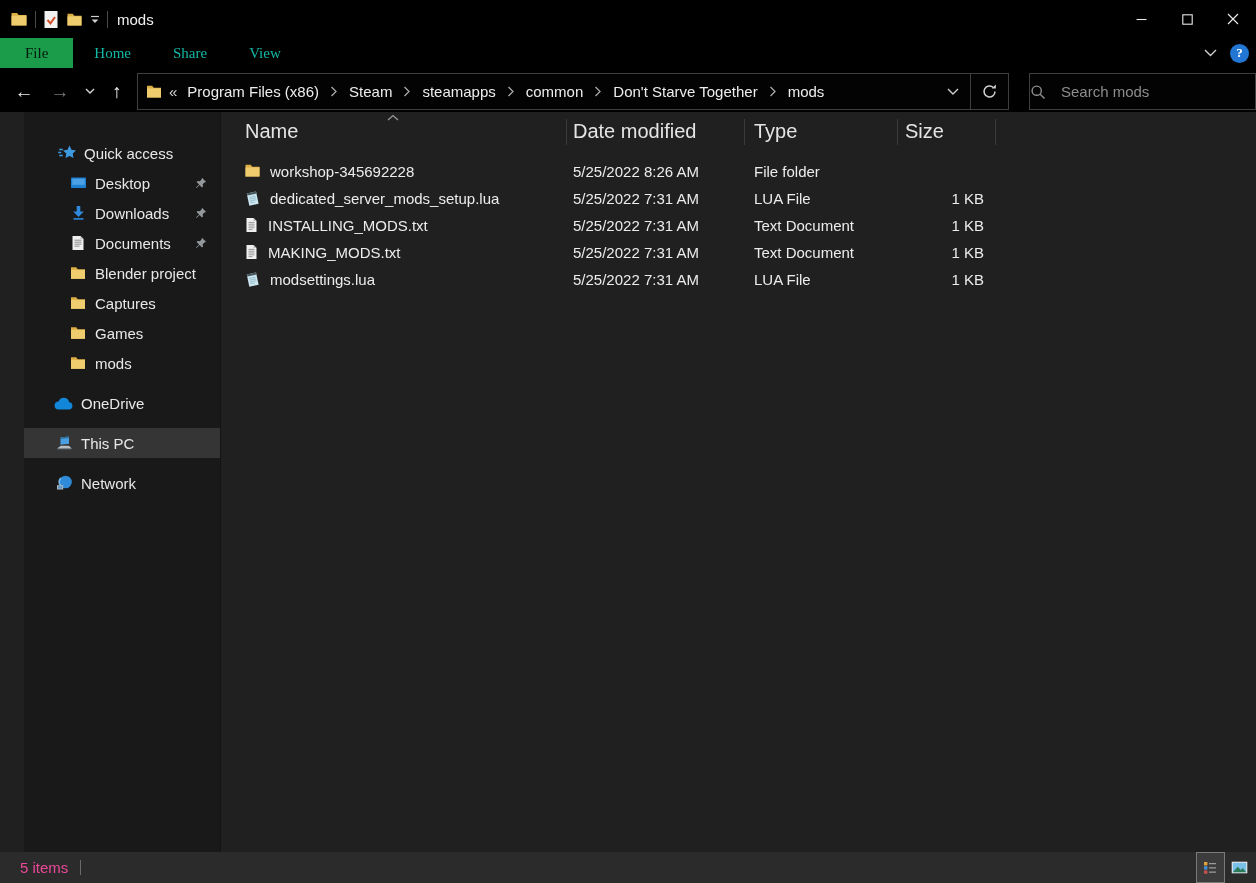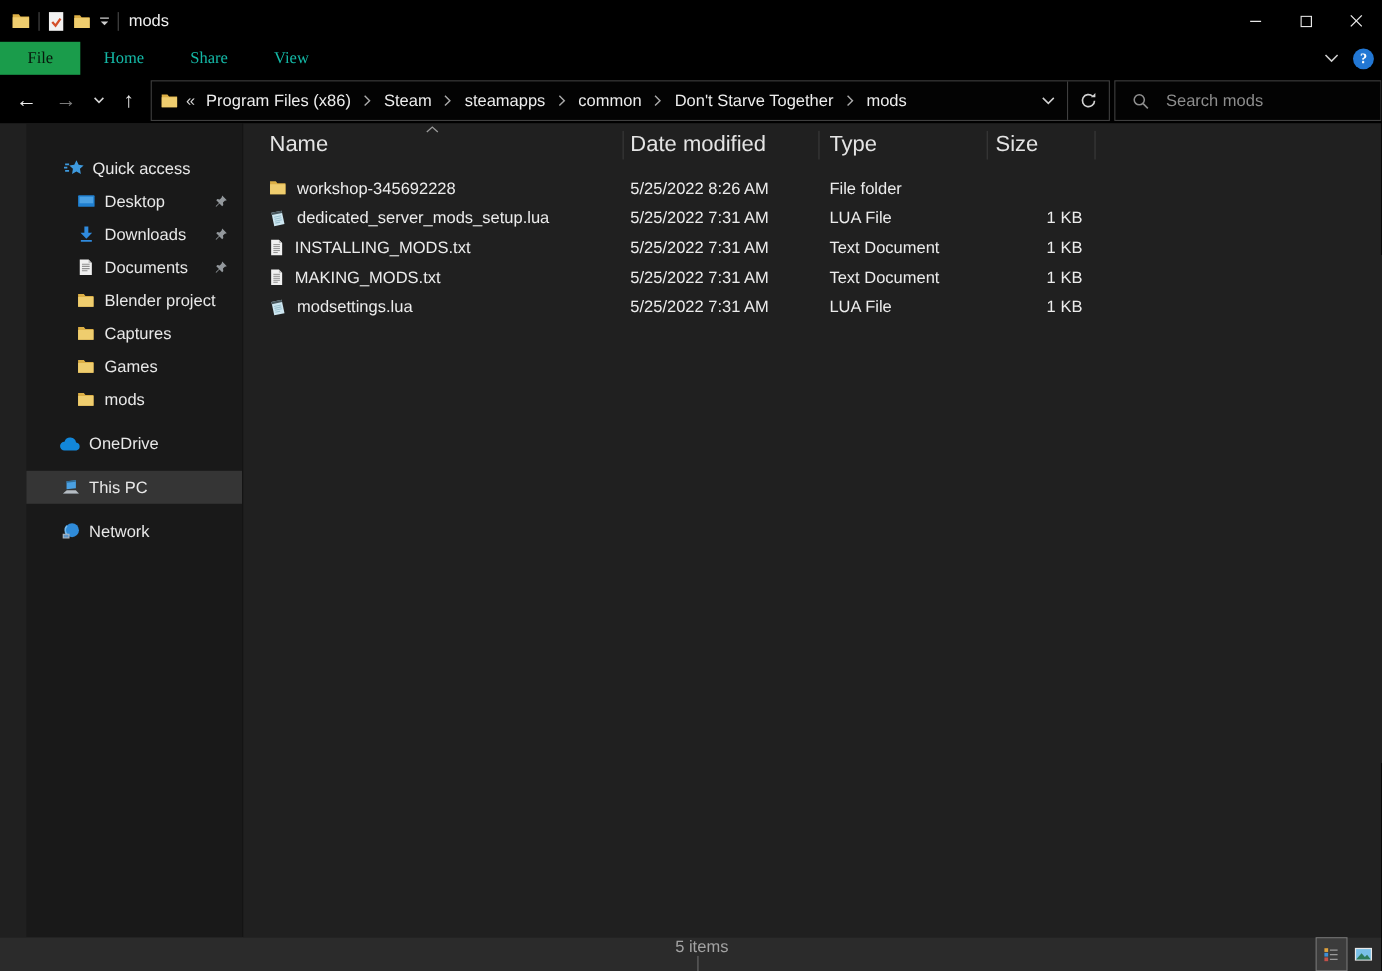--- a/index.html
+++ b/index.html
@@ -31,21 +31,21 @@
   .b-recent { width:24px; }
   .b-up { width:30px; color:#ededed; }
   .addressbar { width:872px; height:37px; border:1px solid #3f3f3f; display:flex; align-items:center; flex:none; background:#030303; }
   .crumbs { display:flex; align-items:center; padding-left:8px; flex:1; min-width:0; }
   .crumbs .guillemet { color:#d6d6d6; font-size:15px; margin:0 4px 0 7px; }
   .crumb { color:#ededed; font-size:15px; padding:0 6px; white-space:nowrap; }
   .crumb-sep { margin:0 5px; display:flex; }
   .addr-chevron { width:34px; height:100%; display:flex; align-items:center; justify-content:center; }
   .addr-sep { width:1px; height:35px; background:#3f3f3f; }
   .addr-refresh { width:37px; height:100%; display:flex; align-items:center; justify-content:center; }
-  .searchbox { margin-left:4px; width:257px; height:37px; border:1px solid #3f3f3f; display:flex; align-items:center; padding-left:15px; gap:15px; background:#030303; }
+  .searchbox { margin-left:20px; width:257px; height:37px; border:1px solid #3f3f3f; display:flex; align-items:center; gap:15px; background:#030303; }
   .searchbox input { background:transparent; border:none; outline:none; color:#dcdcdc; font-size:15px; width:150px; font-family:inherit; }
   .searchbox input::placeholder { color:#8d8d8d; }
   
   .main { margin-top:2px; height:740px; display:flex; background:#202020; }
   .sidebar { width:197px; background:#191919; border-right:1px solid #141414; padding-top:26px; flex:none;margin-left:24px; }
   .sitem { height:30px; display:flex; align-items:center; position:relative; font-size:15px; color:#e8e8e8; cursor:default; }
   .sitem.l0 { padding-left:33px; }
   .sitem.l1 { padding-left:44px; }
   .sitem.lg { padding-left:30px; }
   .sitem .ico { width:20px; margin-right:7px; display:flex; justify-content:center; flex:none; }
@@ -60,21 +60,21 @@
   .h-size { padding-left:8px; }
   .colsep { position:absolute; top:7px; width:1px; height:26px; background:#3a3a3a; }
   .sortcaret { position:absolute; left:165px; top:2px; }
   .rows { margin-top:8px; }
   .frow { display:grid; grid-template-columns:345px 178px 153px 98px auto; height:27px; align-items:center; font-size:15px; color:#ececec; }
   .c-name { padding-left:23px; display:flex; gap:9px; min-width:0; white-space:nowrap; }
   .c-date { padding-left:7px; white-space:nowrap; }
   .c-type { padding-left:10px; white-space:nowrap; }
   .c-size { text-align:right; padding-right:11px; white-space:nowrap; }
   
-  .statusbar { height:31px; background:#2b2b2b; display:flex; align-items:center; font-size:15px; color:#a3a3a3; position:relative;flex-direction:column; }
+  .statusbar { height:31px; background:#2b2b2b; display:flex; align-items:center; font-size:15px; color:#ec4899; position:relative; }
   .count { margin-left:20px; }
   .sdiv { width:1px; height:15px; background:#6b6b6b; margin-left:12px; }
   .viewbtns { position:absolute; right:3px; top:1px; bottom:1px; display:flex; gap:2px; }
   .vbtn { width:27px; display:flex; align-items:center; justify-content:center; }
   .vbtn.active { background:#3c3c3c; outline:1px solid #7a7a7a; }
   svg { display:block; }
 </style>
 </head>
 <body>
 

